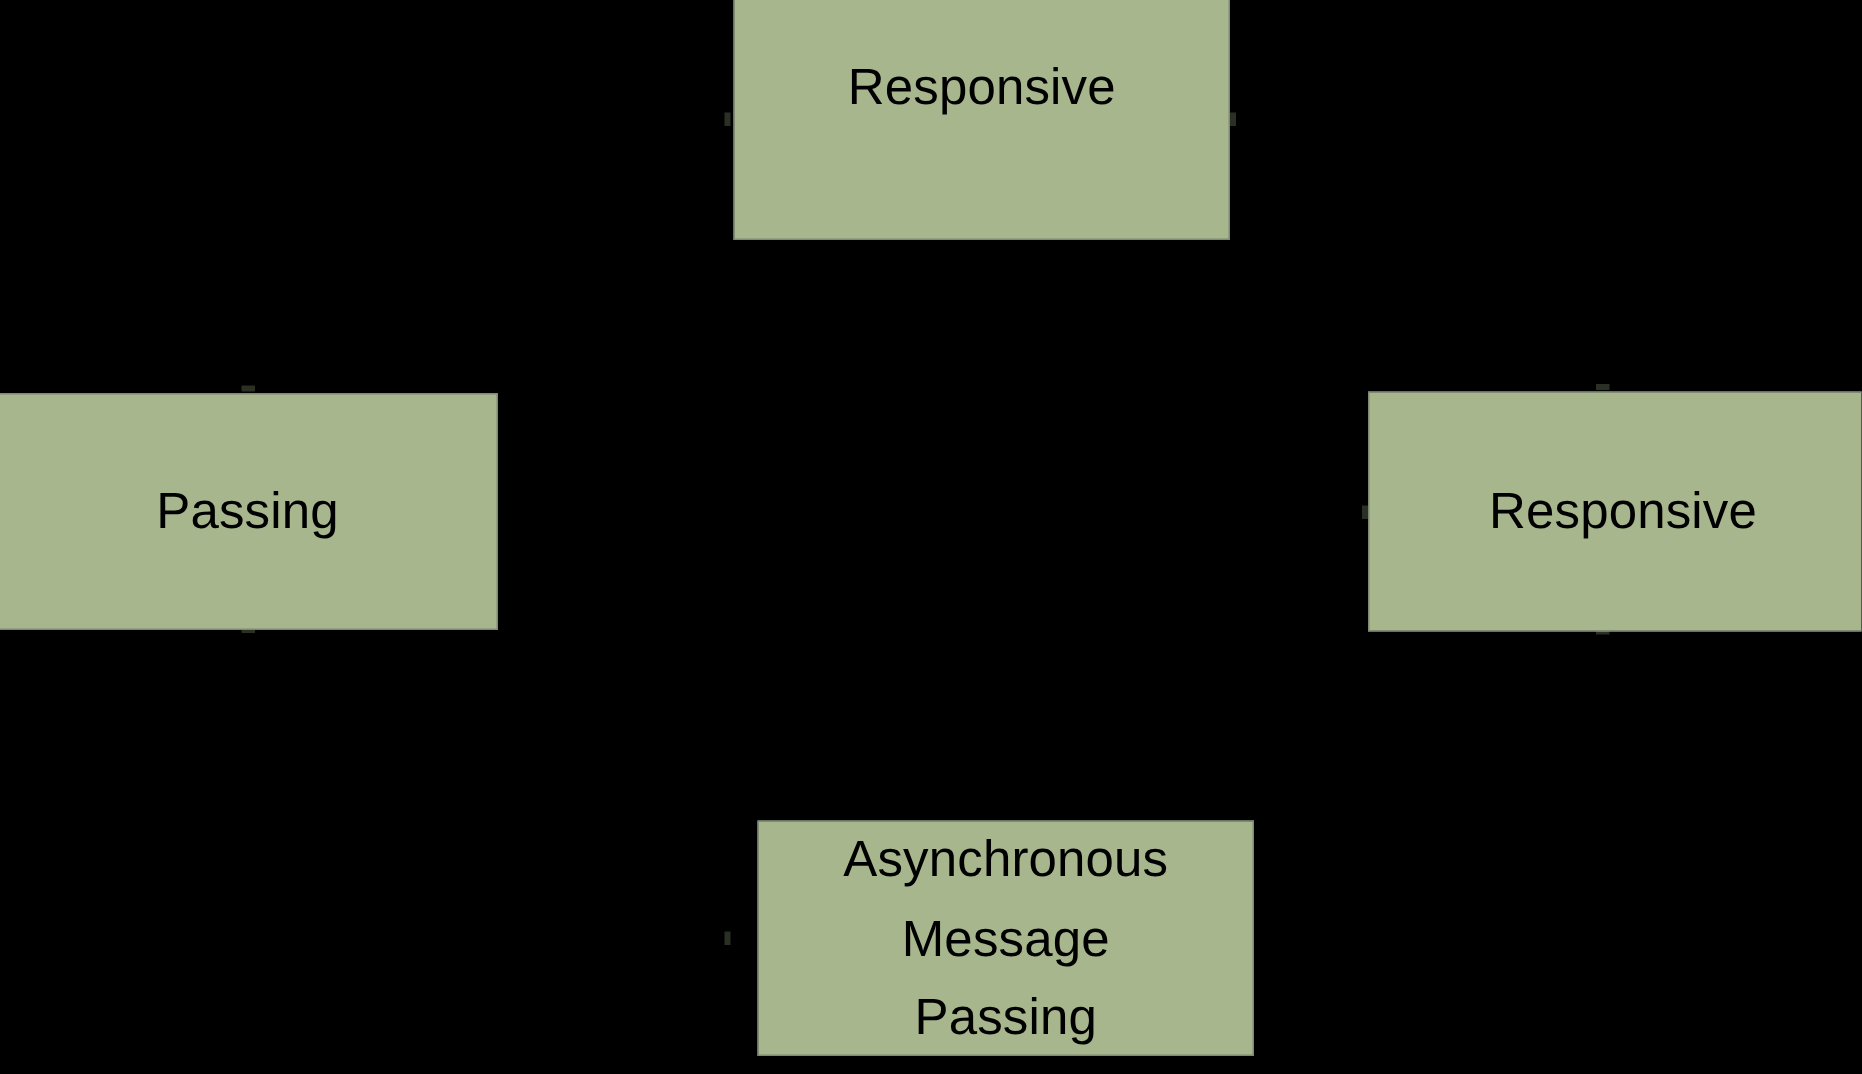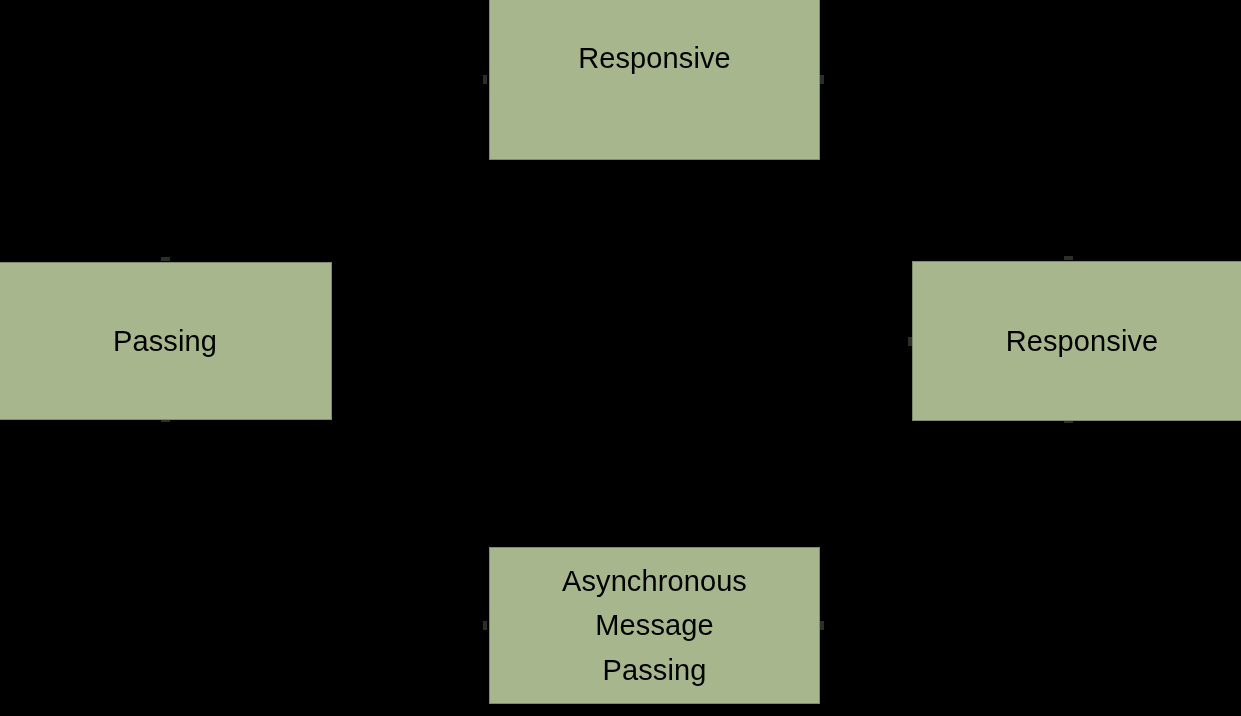--- a/index.html
+++ b/index.html
@@ -26,21 +26,21 @@
     box-sizing: border-box;
     background: #a7b68c;
     border: 1px solid #7f8a72;
     display: flex;
     align-items: center;
     justify-content: center;
     text-align: center;
   }
   .node-label {
     color: #000000;
-    font-size: 29px;
+    font-size: 34px;
     font-weight: 400;
     line-height: 1.53;
     letter-spacing: 0.1px;
     white-space: pre-line;
     padding: 0 6px;
   }
   
   #node-responsive {
     left: 489px;
     top: -44px;
@@ -53,21 +53,21 @@
     width: 334px;
     height: 158px;
   }
   #node-resilient {
     left: 912px;
     top: 261px;
     width: 340px;
     height: 160px;
   }
   #node-async {
-    left: 489px;
+    left: 505px;
     top: 547px;
     width: 331px;
     height: 157px;
   }
   .arrow-tip {
     position: absolute;
     width: 4px;
     height: 9px;
     background: #2a3024;
   }

